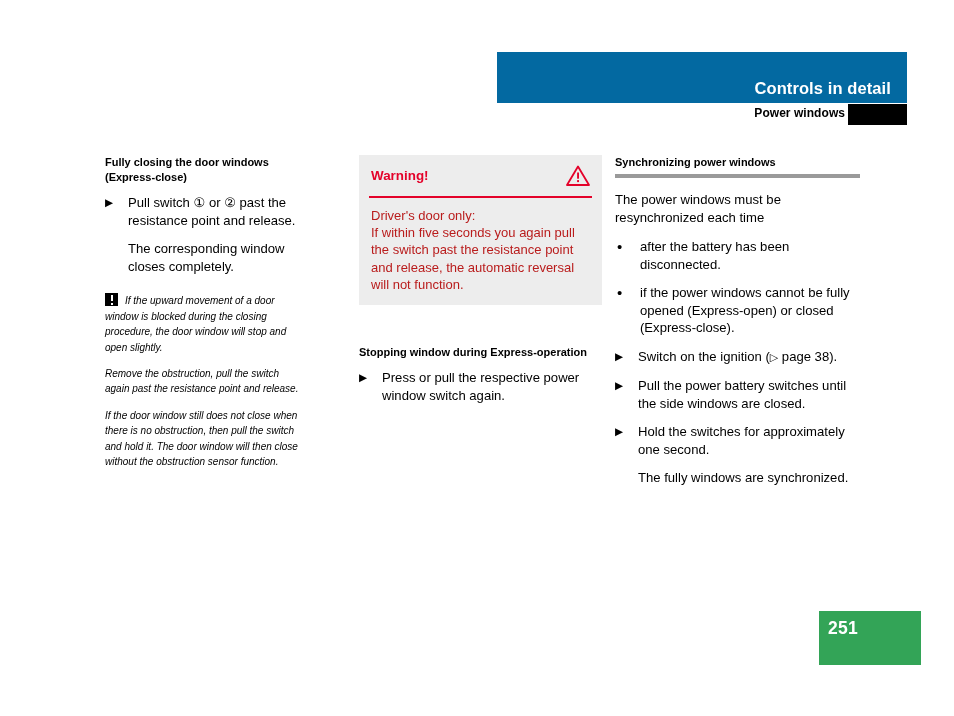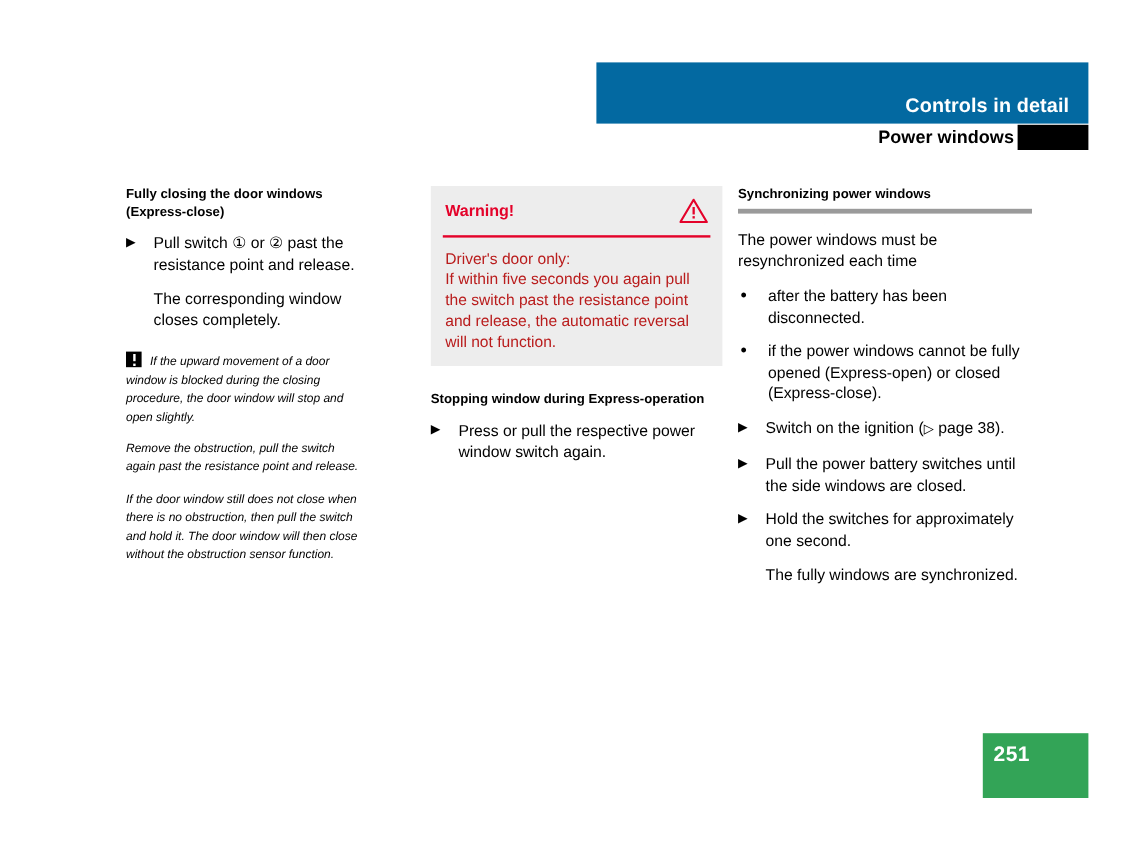--- a/index.html
+++ b/index.html
@@ -41,21 +41,21 @@
     position: absolute;
     left: 497px;
     top: 104px;
     width: 410px;
     height: 22px;
   }
   .header-sub-title {
     position: absolute;
     right: 62px;
     top: 2px;
-    font-size: 15px;
+    font-size: 12px;
     font-weight: bold;
     color: #000000;
     white-space: nowrap;
     letter-spacing: 0.05px;
   }
   .header-tab {
     position: absolute;
     right: 0px;
     top: 0px;
     width: 59px;
@@ -167,21 +167,21 @@
     height: 2px;
     background: #fff;
   }
 
   
   .warning-box {
     background: #ededed;
     width: 100%;
     box-sizing: border-box;
     padding: 0;
-    margin-bottom: 21px;
+    margin-bottom: 40px;
   }
   .warning-head {
     position: relative;
     height: 41px;
     border-bottom: 2.5px solid #e4022a;
     margin: 0 10px;
   }
   .warning-title {
     position: absolute;
     left: 2px;
@@ -202,21 +202,21 @@
     line-height: 17.2px;
     padding: 9px 11px 12px 12px;
     color: #b91c1c;
   }
 
   
   .page-box {
     position: absolute;
     left: 819px;
     top: 611px;
-    width: 88px;
+    width: 102px;
     height: 54px;
     background: #33a457;
   }
   .page-number {
     position: absolute;
     left: 9px;
     top: 7px;
     color: #ffffff;
     font-size: 17.5px;
     font-weight: bold;

